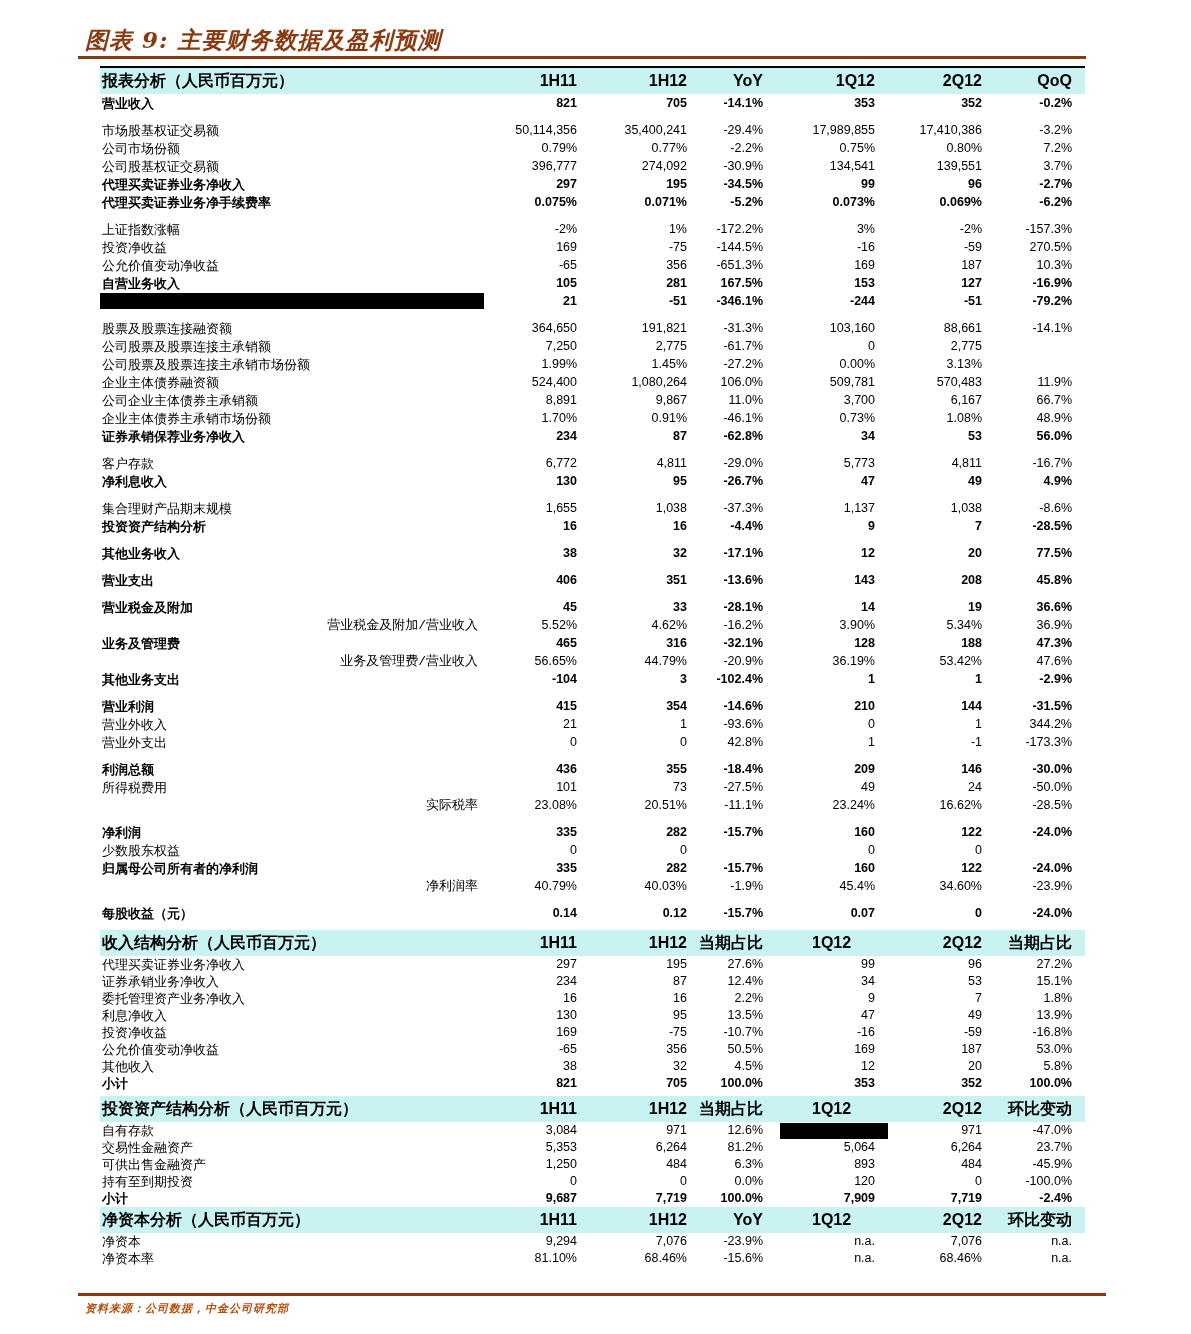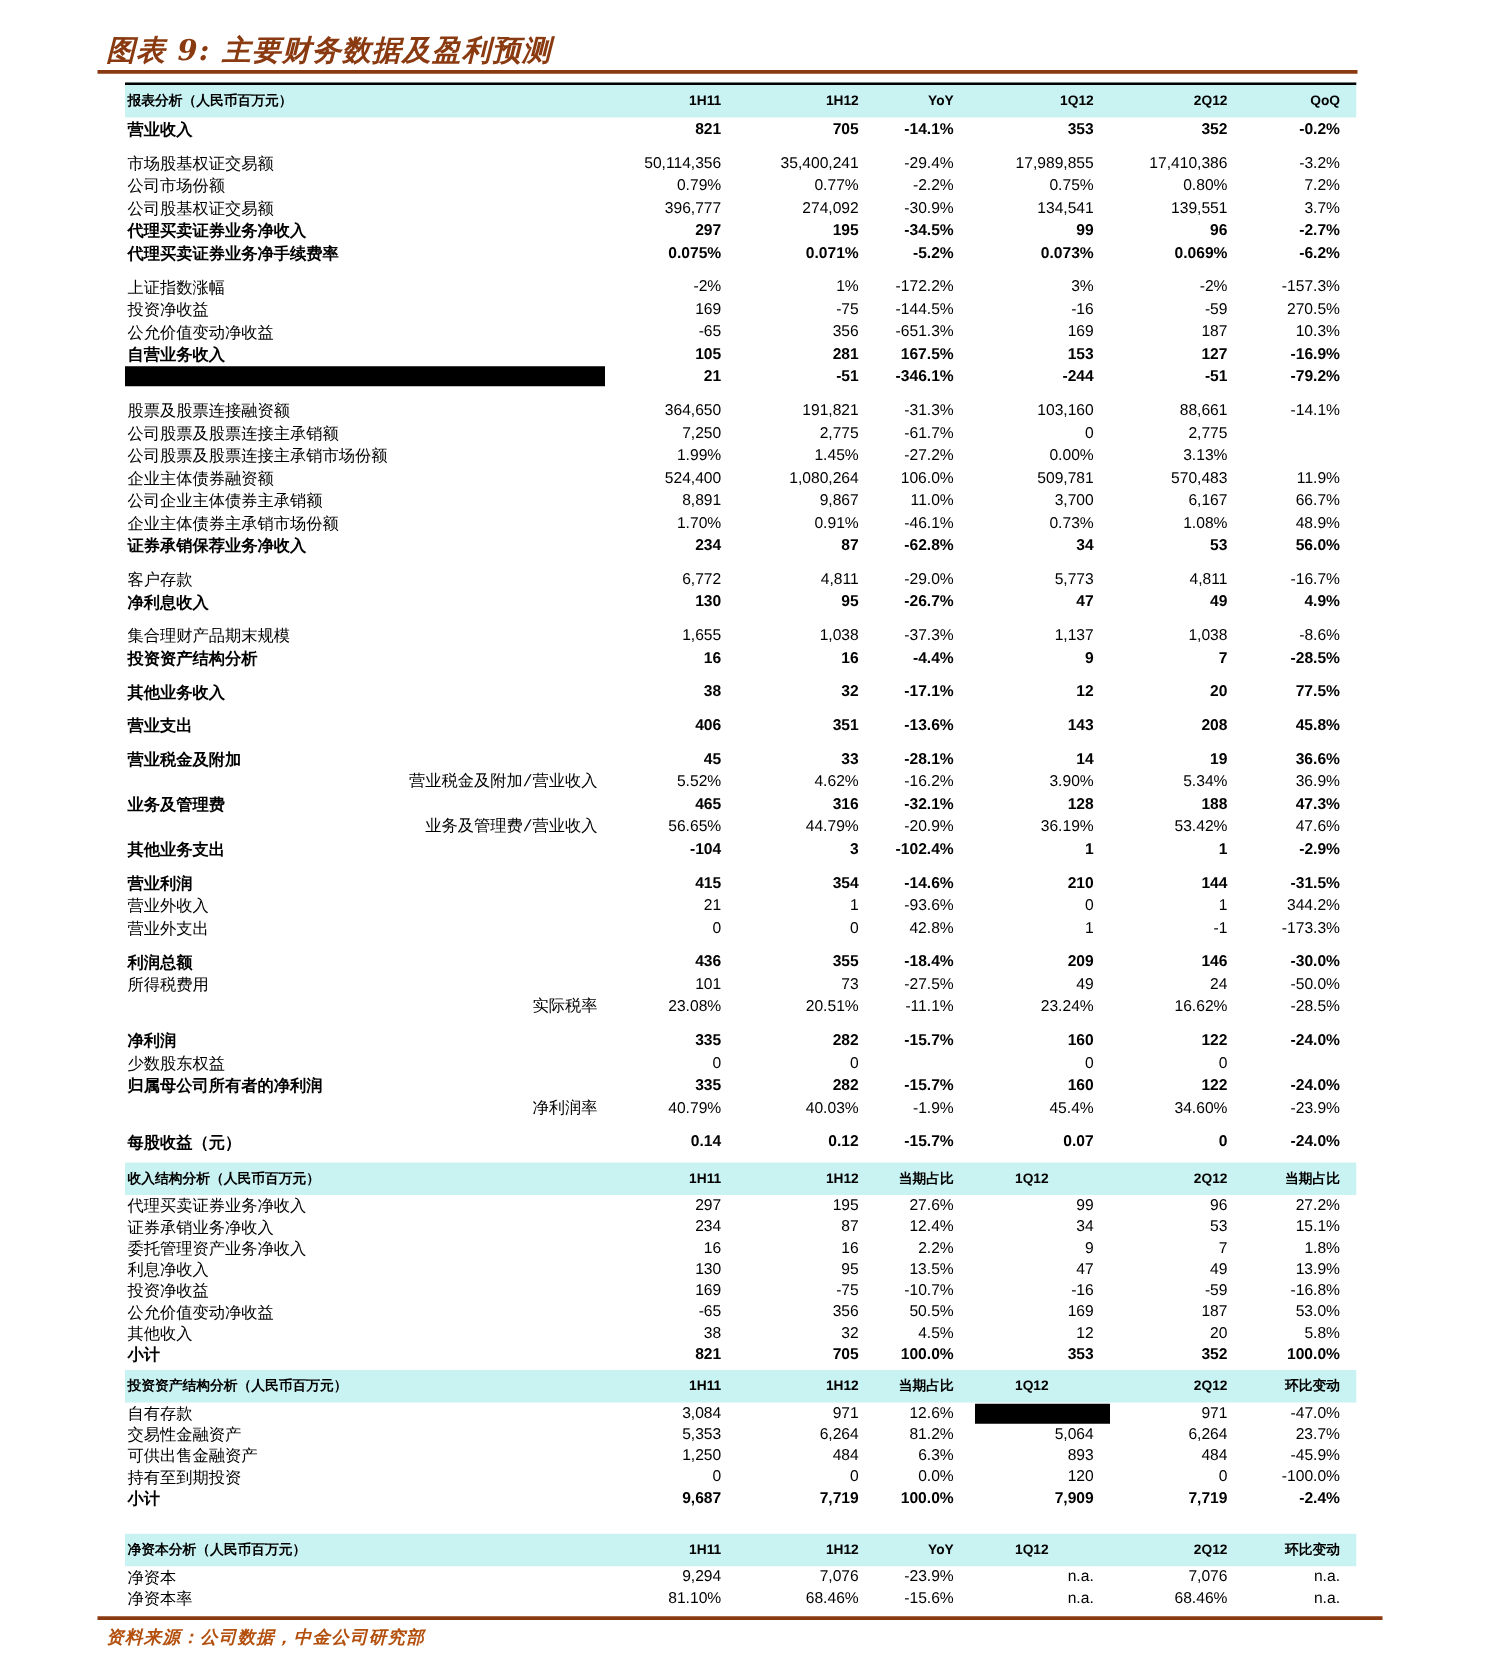--- a/index.html
+++ b/index.html
@@ -11,43 +11,43 @@
   .figure-title{
     position:absolute;left:85px;top:25px;
     font-family:"DejaVu Serif",serif;font-style:italic;font-weight:bold;
     font-size:23px;letter-spacing:1px;color:var(--accent);
   }
   .title-rule{position:absolute;left:78px;top:56px;width:1008px;height:3px;background:var(--accent);}
   .fin-table{position:absolute;left:100px;top:66px;width:985px;}
 
   .row{display:grid;grid-template-columns:380px 97px 110px 76px 112px 107px 1fr;align-items:center;}
   .header-row{height:26px;background:var(--header-bg);font-weight:bold;}
-  .header-row .cell{font-size:11px;}
+  .header-row .cell{font-size:16px;}
   .header-row.top-border{border-top:2px solid #000;}
   .data-row{height:18px;}
   .compact .data-row{height:17px;}
   .cell{white-space:nowrap;overflow:visible;line-height:1;}
   .label{font-family:"Liberation Serif",serif;font-size:13px;text-align:left;padding-left:2px;}
   .label.sub{text-align:right;padding-right:2px;font-family:Liberation Mono, monospace;}
   .num{font-family:"Liberation Sans",sans-serif;font-size:12.5px;text-align:right;}
   .c6{padding-right:13px;}
   .bold .cell{font-weight:700;}
   .q1left .c4{text-align:left;padding-left:49px;}
   .spacer{height:9px;}
   .sec-2{margin-top:8px;}
   .sec-3{margin-top:4px;}
-  .sec-4{margin-top:20px;}
+  .sec-4{margin-top:0;}
   .redact-label{height:16px;width:384px;margin-left:-2px;background:var(--redaction);}
   .redact-cell{height:16px;width:108px;margin-left:auto;margin-right:-13px;background:var(--redaction);}
 
   .footer-rule{position:absolute;left:78px;top:1293px;width:1028px;height:3px;background:var(--accent);}
   .source-note{
     position:absolute;left:85px;top:1301px;
     font-family:"DejaVu Serif",serif;font-style:italic;font-weight:bold;
-    font-size:14px;letter-spacing:1px;color:var(--footer-text);
+    font-size:11px;letter-spacing:1px;color:var(--footer-text);
   }
 </style>
 </head>
 <body>
 
 <div class="page">
   <div class="figure-title">图表 9:  主要财务数据及盈利预测</div>
   <div class="title-rule"></div>
   <div class="fin-table" id="fin-table">
       <div class="section sec-1">

